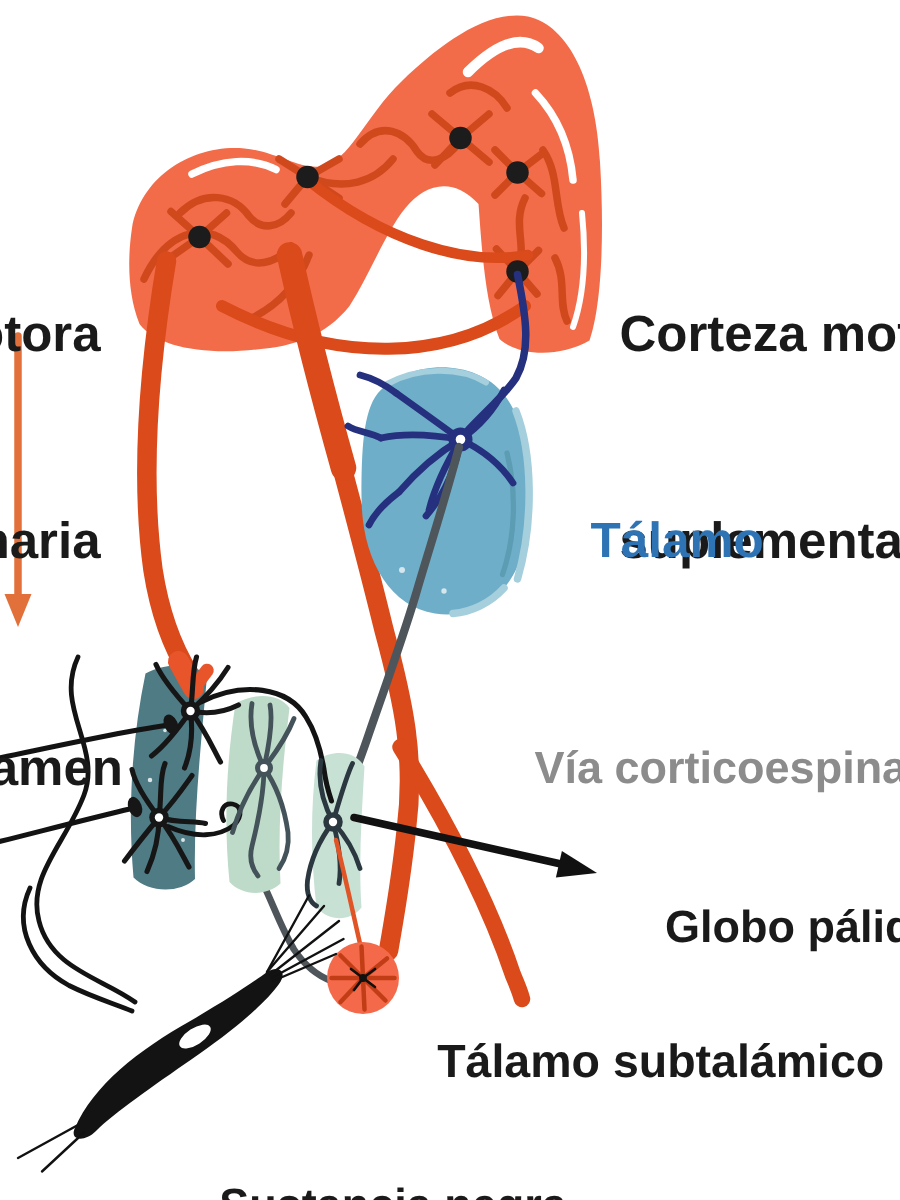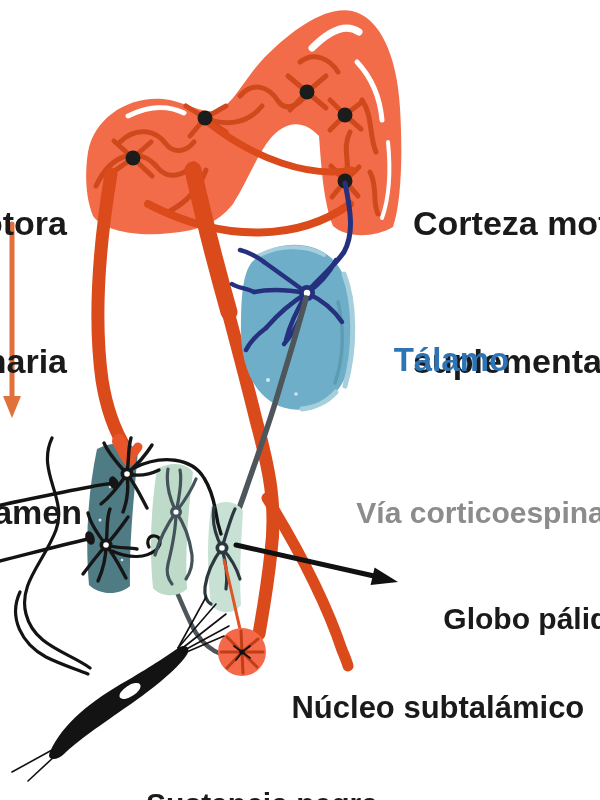--- a/index.html
+++ b/index.html
@@ -264,21 +264,21 @@
 
   <div class="lbl" id="lbl-putamen">
     <span>amen</span>
   </div>
 
   <div class="lbl" id="lbl-globo">
     <span>Globo pálido externo</span>
   </div>
 
   <div class="lbl" id="lbl-nucleo">
-    <span>Núcleo subtalámico</span>
+    <span>Tálamo subtalámico</span>
   </div>
 
   <div class="lbl" id="lbl-sustancia">
     <span class="ln">Sustancia negra</span>
     
   </div>
 
 </div>
 
 </body></html>

